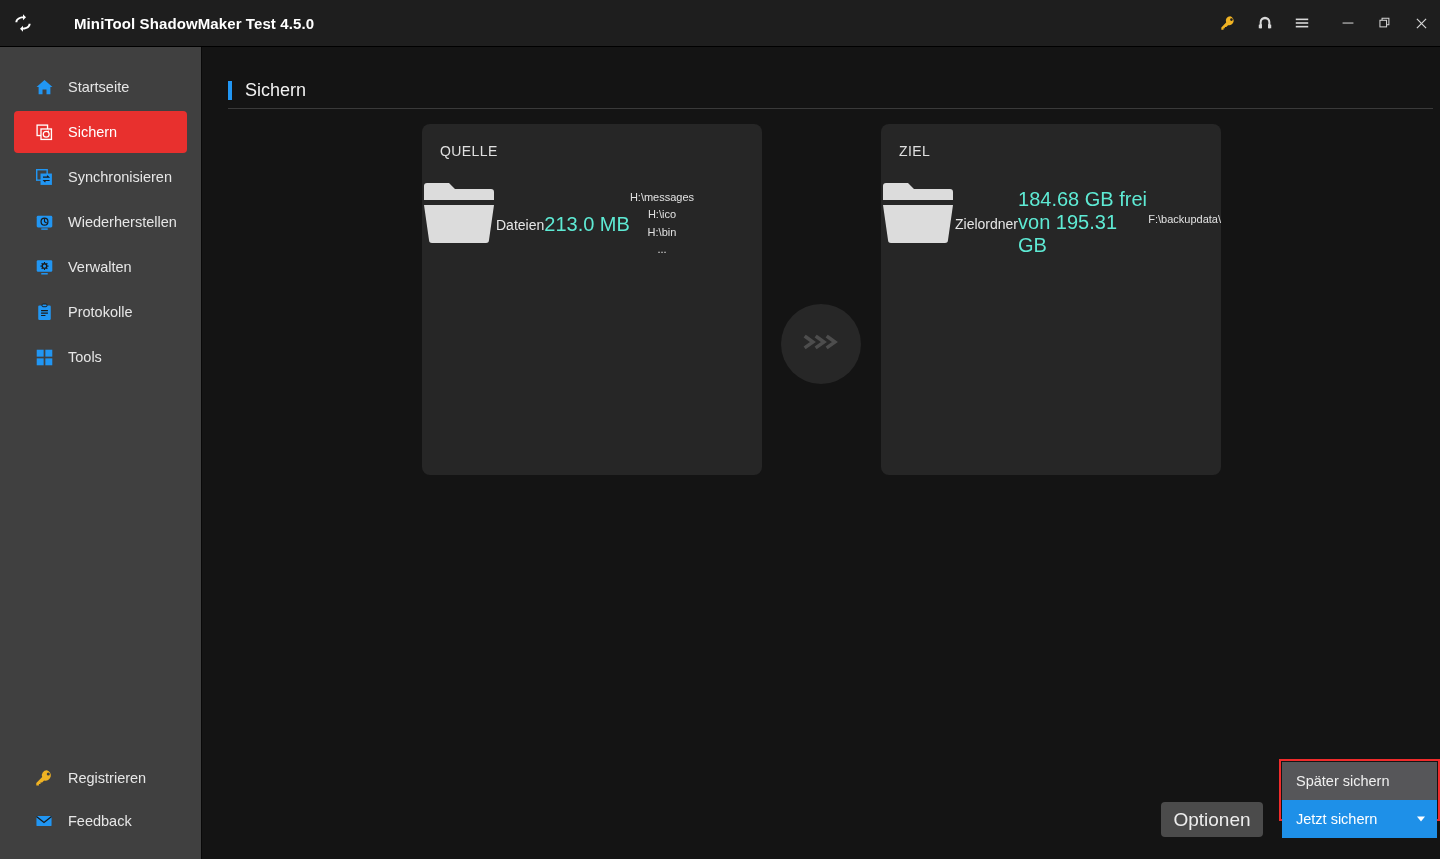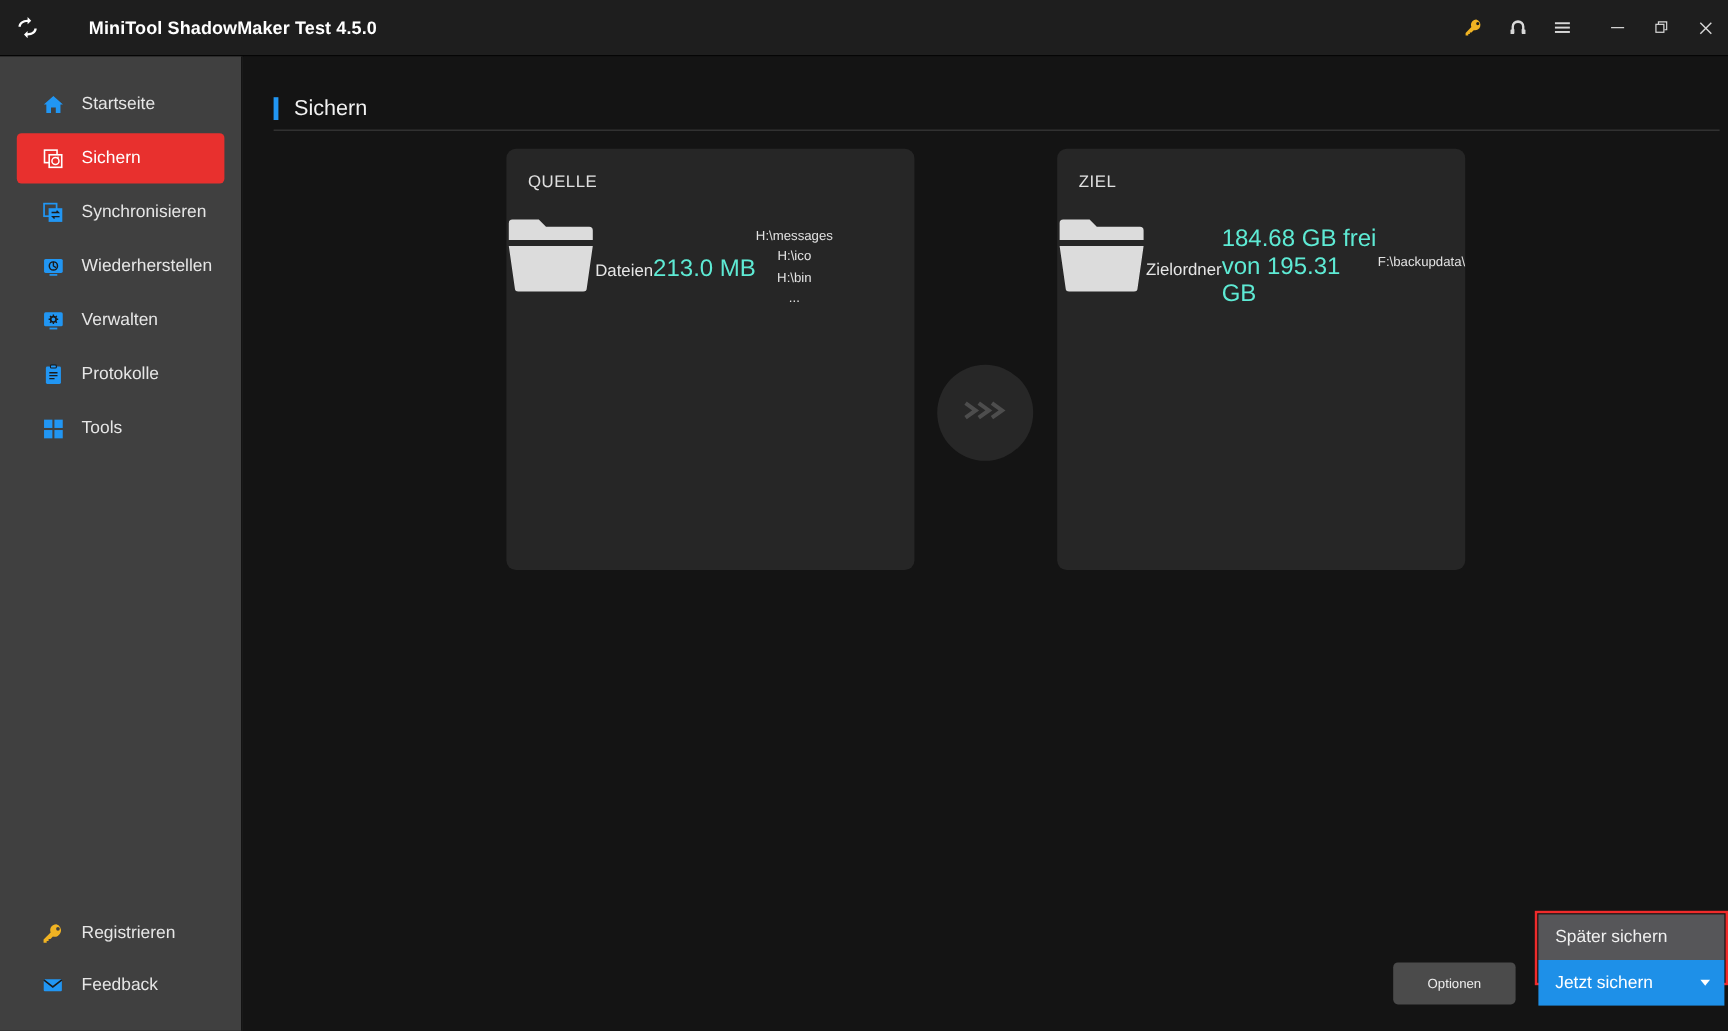--- a/index.html
+++ b/index.html
@@ -162,21 +162,21 @@
   }
 
   
   .btn-options {
     position: absolute;
     left: 958px; top: 755px;
     width: 102px; height: 35px;
     background: #4b4b4b;
     border-radius: 4px;
     color: #ededed;
-    font-size: 11px;
+    font-size: 19px;
     display: flex; align-items: center; justify-content: center;
     border: none;
     font-family: "Liberation Sans", sans-serif;
   }
   .backup-group {
     position: absolute;
     left: 1076px; top: 712px;
     width: 161px; height: 62px;
     border: 2px solid #ef2b2b;
     background: #141414;

